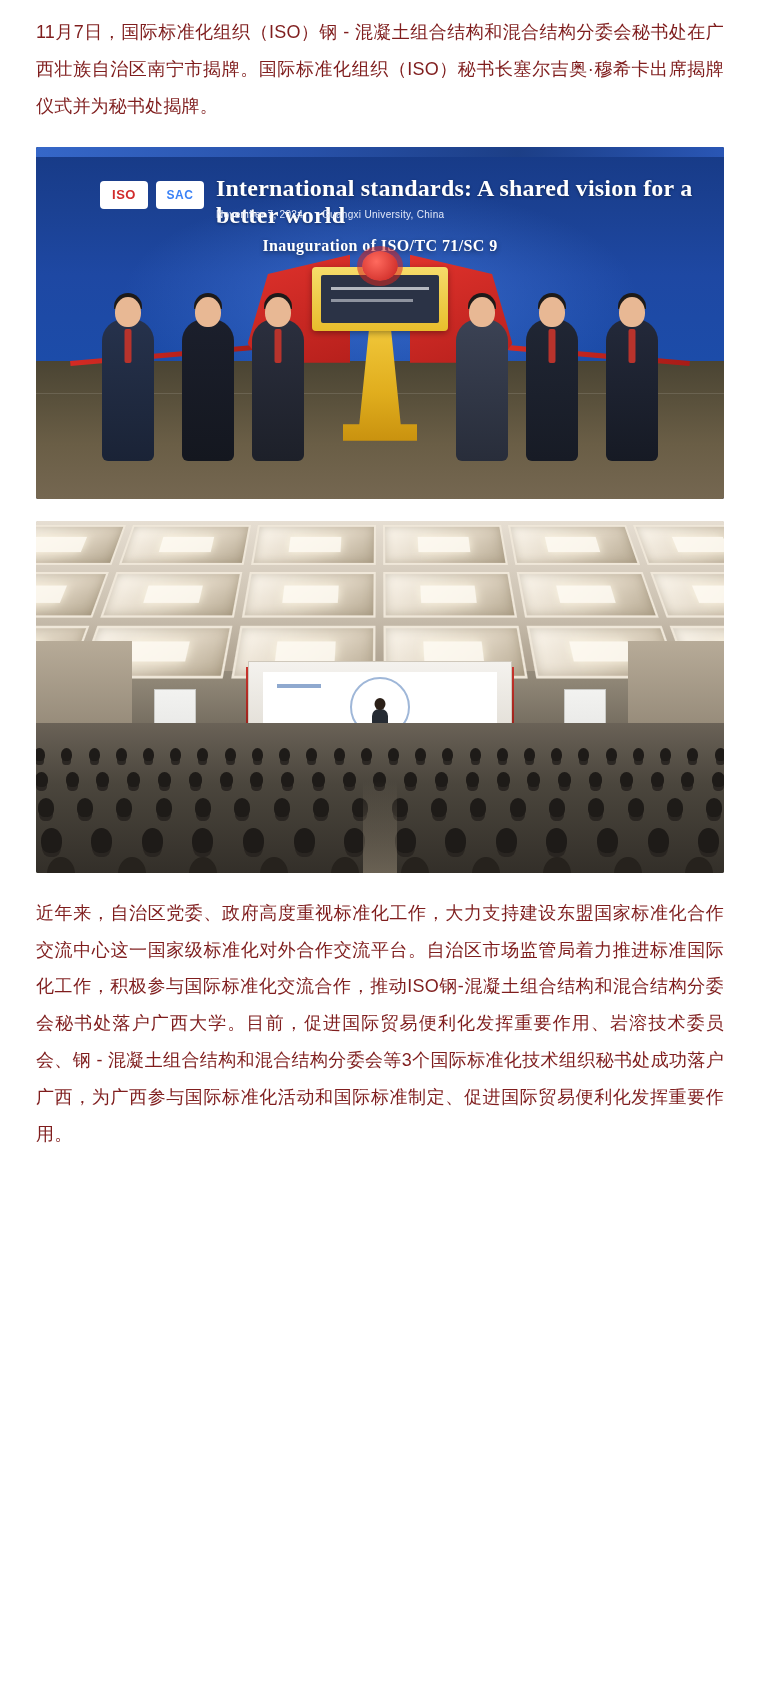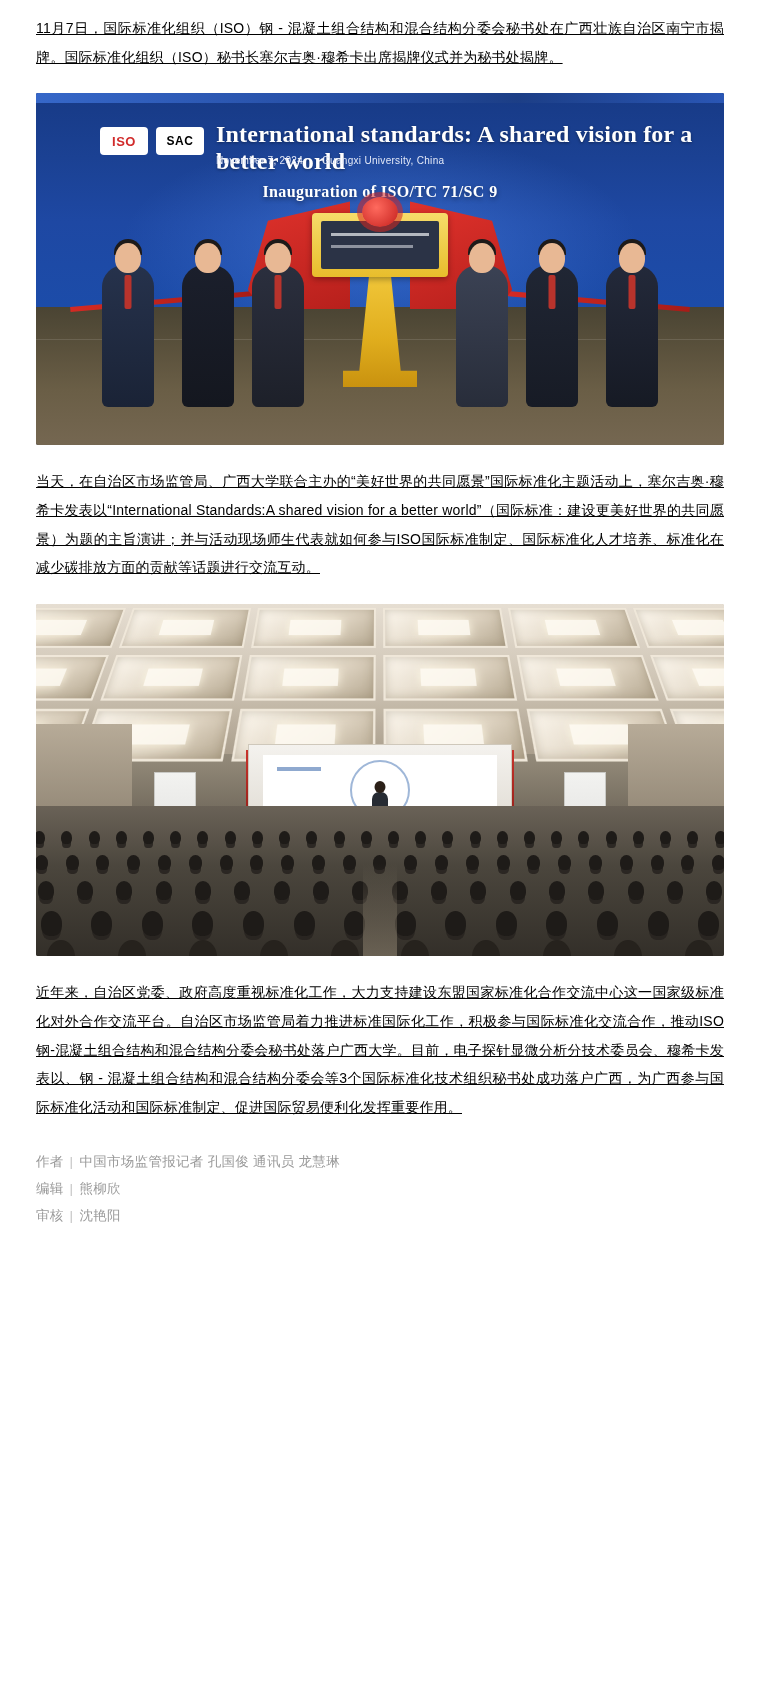--- a/index.html
+++ b/index.html
@@ -12,28 +12,27 @@
     font-family: "Liberation Sans", "DejaVu Sans", sans-serif;
     color: #3f3f3f;
     -webkit-font-smoothing: antialiased;
   }
   .page {
     width: 760px;
     box-sizing: border-box;
     padding: 14px 36px 30px 36px;
   }
   p.body-text {
-    font-size: 14px;
+    font-size: 18px;
     line-height: 2.05;
     text-align: justify;
     text-justify: inter-ideograph;
     margin: 0 0 22px 0;
     letter-spacing: 0.2px;
-    color: #000000;
-    text-decoration: underline;
+    color: #7f1d1d;
   }
   p.body-text:last-of-type { margin-bottom: 0; }
 
   .figure {
     margin: 4px 0 22px 0;
     width: 688px;
     border-radius: 2px;
     overflow: hidden;
     position: relative;
   }
@@ -62,21 +61,21 @@
   .fig1 .iso-badge {
     position:absolute; left:64px; top:34px; width:48px; height:28px;
     background:#fff; border-radius:4px;
     display:flex; align-items:center; justify-content:center;
     font-size:13px; font-weight:bold; color:#d12b2b; letter-spacing:.5px;
   }
   .fig1 .sac-badge {
     position:absolute; left:120px; top:34px; width:48px; height:28px;
     background:#fff; border-radius:4px;
     display:flex; align-items:center; justify-content:center;
-    font-size:12px; font-weight:bold; color:#000000; letter-spacing:.5px;
+    font-size:12px; font-weight:bold; color:#3b82f6; letter-spacing:.5px;
   }
   .fig1 .headline {
     position:absolute; left:180px; top:28px; right:20px;
     color:#ffffff; font-size:24px; font-weight:bold; letter-spacing:.2px;
     font-family:"Liberation Serif", serif;
     text-shadow:0 1px 3px rgba(0,0,0,.4);
   }
   .fig1 .sub-left {
     position:absolute; left:180px; top:62px;
     color:#e3e9f8; font-size:10px; letter-spacing:.3px;
@@ -324,21 +323,20 @@
     <div class="person p5 tie">
         <span class="hair"></span>
         <span class="head"></span>
       </div>
     <div class="person p6 tie">
         <span class="hair"></span>
         <span class="head"></span>
       </div>
   </div>
 
-  <p class="body-text">当天，在自治区市场监管局、广西大学联合主办的“美好世界的共同愿景”国际标准化主题活动上，塞尔吉奥·穆希卡发表以“International Standards:A shared vision for a better world”（国际标准：建设更美好世界的共同愿景）为题的主旨演讲；并与活动现场师生代表就如何参与ISO国际标准制定、国际标准化人才培养、标准化在减少碳排放方面的贡献等话题进行交流互动。</p>
 
   <div class="figure fig2">
     <div class="ceiling">
       <div class="coffer-grid">
         <div class="coffer"></div>
           <div class="coffer"></div>
           <div class="coffer"></div>
         <div class="coffer"></div>
           <div class="coffer"></div>
           <div class="coffer"></div>
@@ -465,27 +463,16 @@
           <span></span>
           <span></span>
           <span></span>
           <span></span>
           <span></span>
         </div>
       <div class="aisle"></div>
     </div>
   </div>
 
-  <p class="body-text">近年来，自治区党委、政府高度重视标准化工作，大力支持建设东盟国家标准化合作交流中心这一国家级标准化对外合作交流平台。自治区市场监管局着力推进标准国际化工作，积极参与国际标准化交流合作，推动ISO钢-混凝土组合结构和混合结构分委会秘书处落户广西大学。目前，电子探针显微分析分技术委员会、穆希卡发表以、钢 - 混凝土组合结构和混合结构分委会等3个国际标准化技术组织秘书处成功落户广西，为广西参与国际标准化活动和国际标准制定、促进国际贸易便利化发挥重要作用。</p>
-
-  <div class="credits">
-    <div class="credit-line">
-      <span>作者</span><span class="sep">|</span><span>中国市场监管报记者 孔国俊 通讯员 龙慧琳</span>
-    </div>
-    <div class="credit-line">
-      <span>编辑</span><span class="sep">|</span><span>熊柳欣</span>
-    </div>
-    <div class="credit-line">
-      <span>审核</span><span class="sep">|</span><span>沈艳阳</span>
-    </div>
-  </div>
+  <p class="body-text">近年来，自治区党委、政府高度重视标准化工作，大力支持建设东盟国家标准化合作交流中心这一国家级标准化对外合作交流平台。自治区市场监管局着力推进标准国际化工作，积极参与国际标准化交流合作，推动ISO钢-混凝土组合结构和混合结构分委会秘书处落户广西大学。目前，促进国际贸易便利化发挥重要作用、岩溶技术委员会、钢 - 混凝土组合结构和混合结构分委会等3个国际标准化技术组织秘书处成功落户广西，为广西参与国际标准化活动和国际标准制定、促进国际贸易便利化发挥重要作用。</p>
+
 
 </div>
 
 </body></html>

